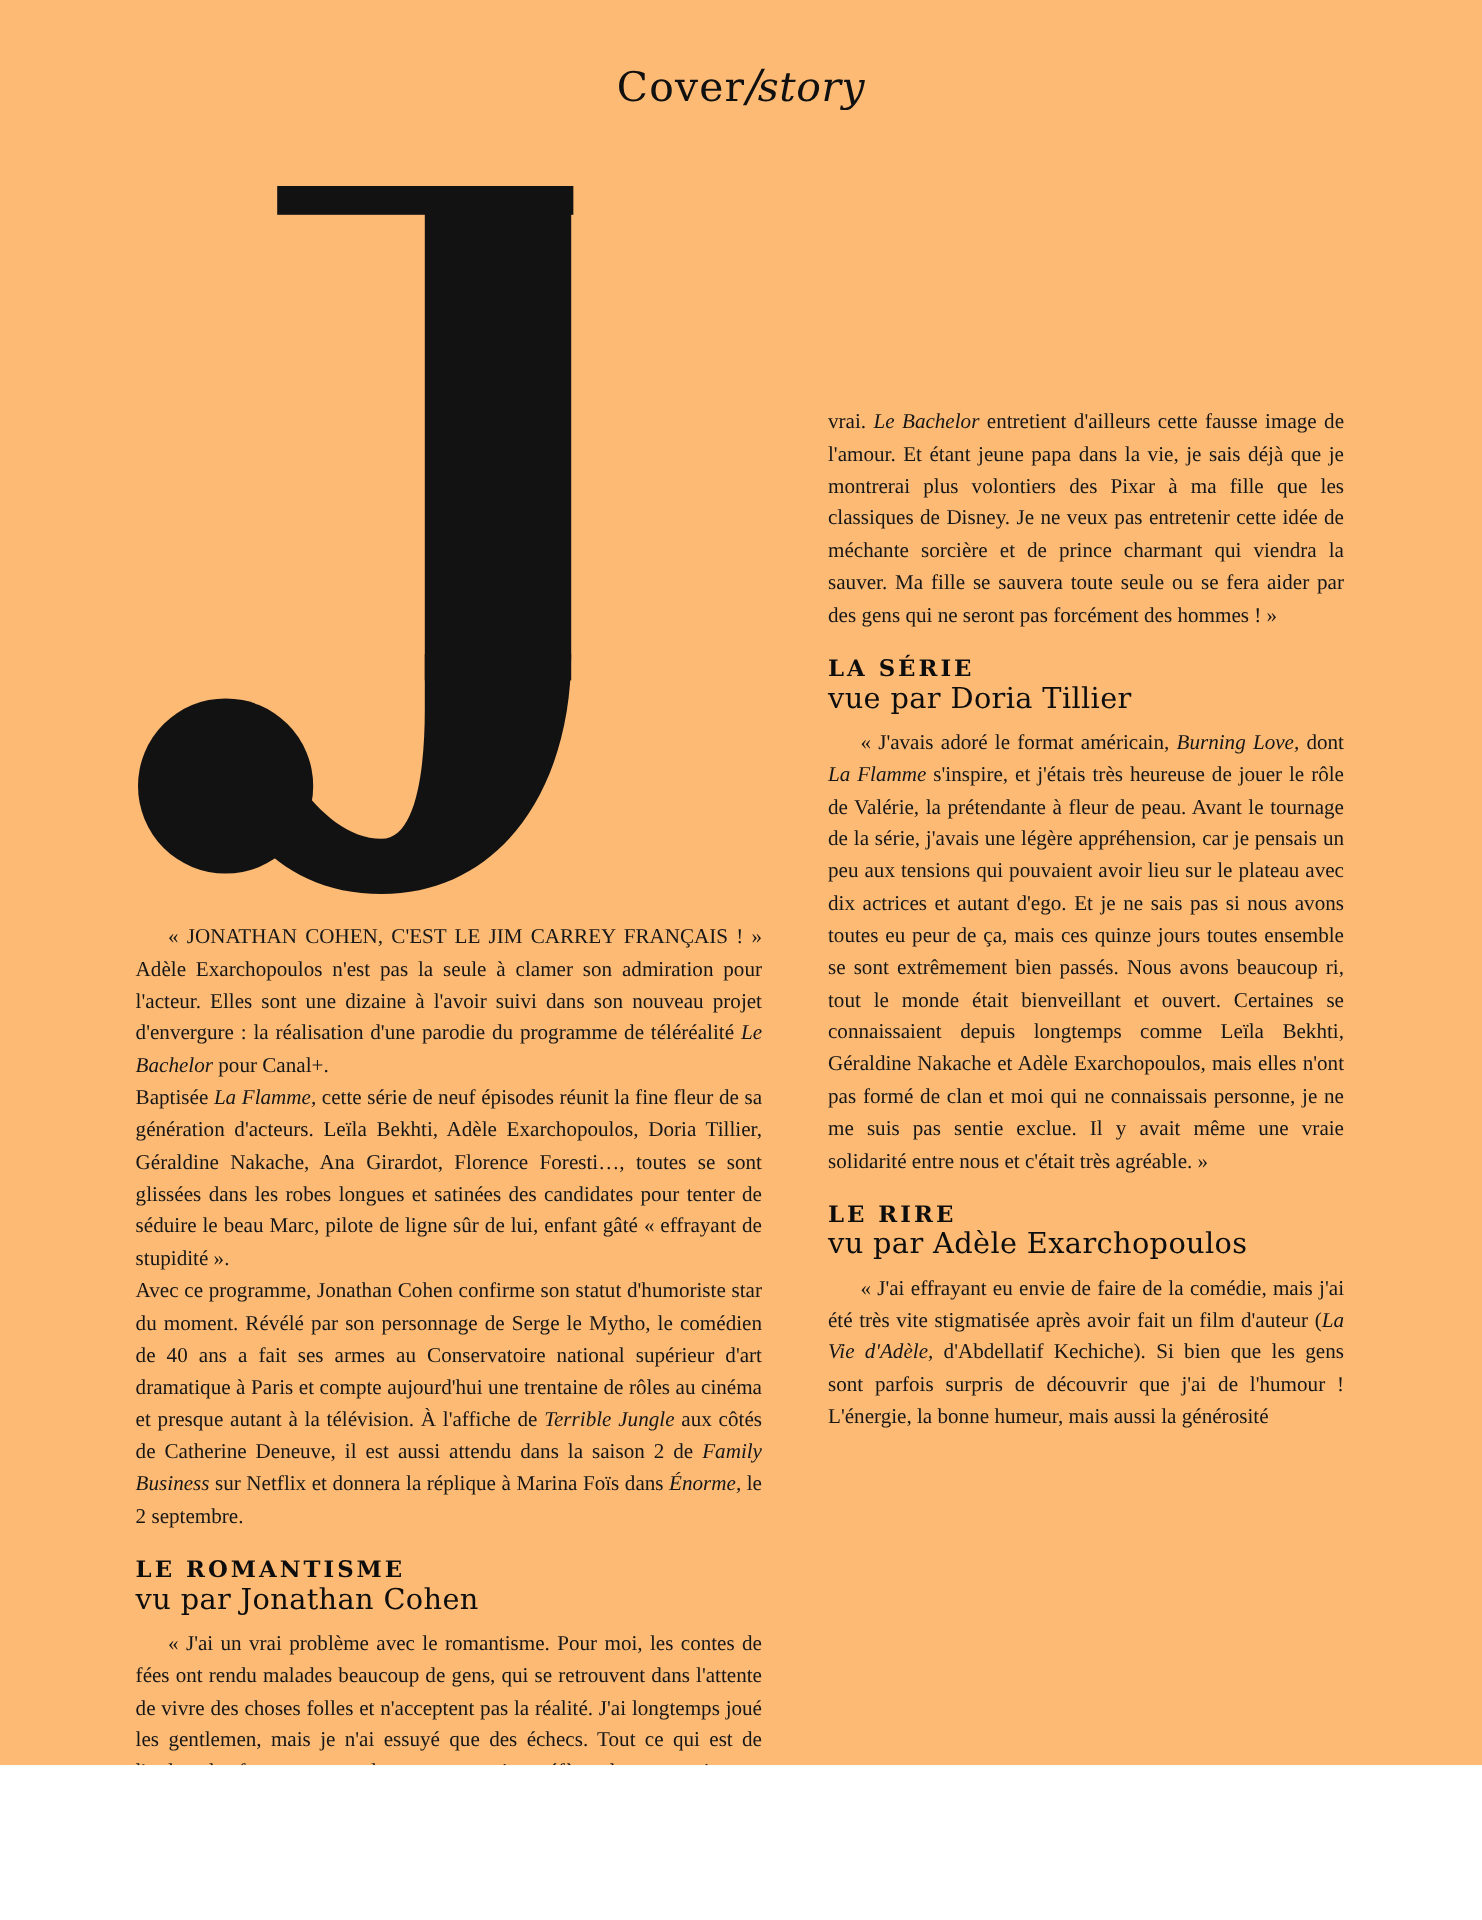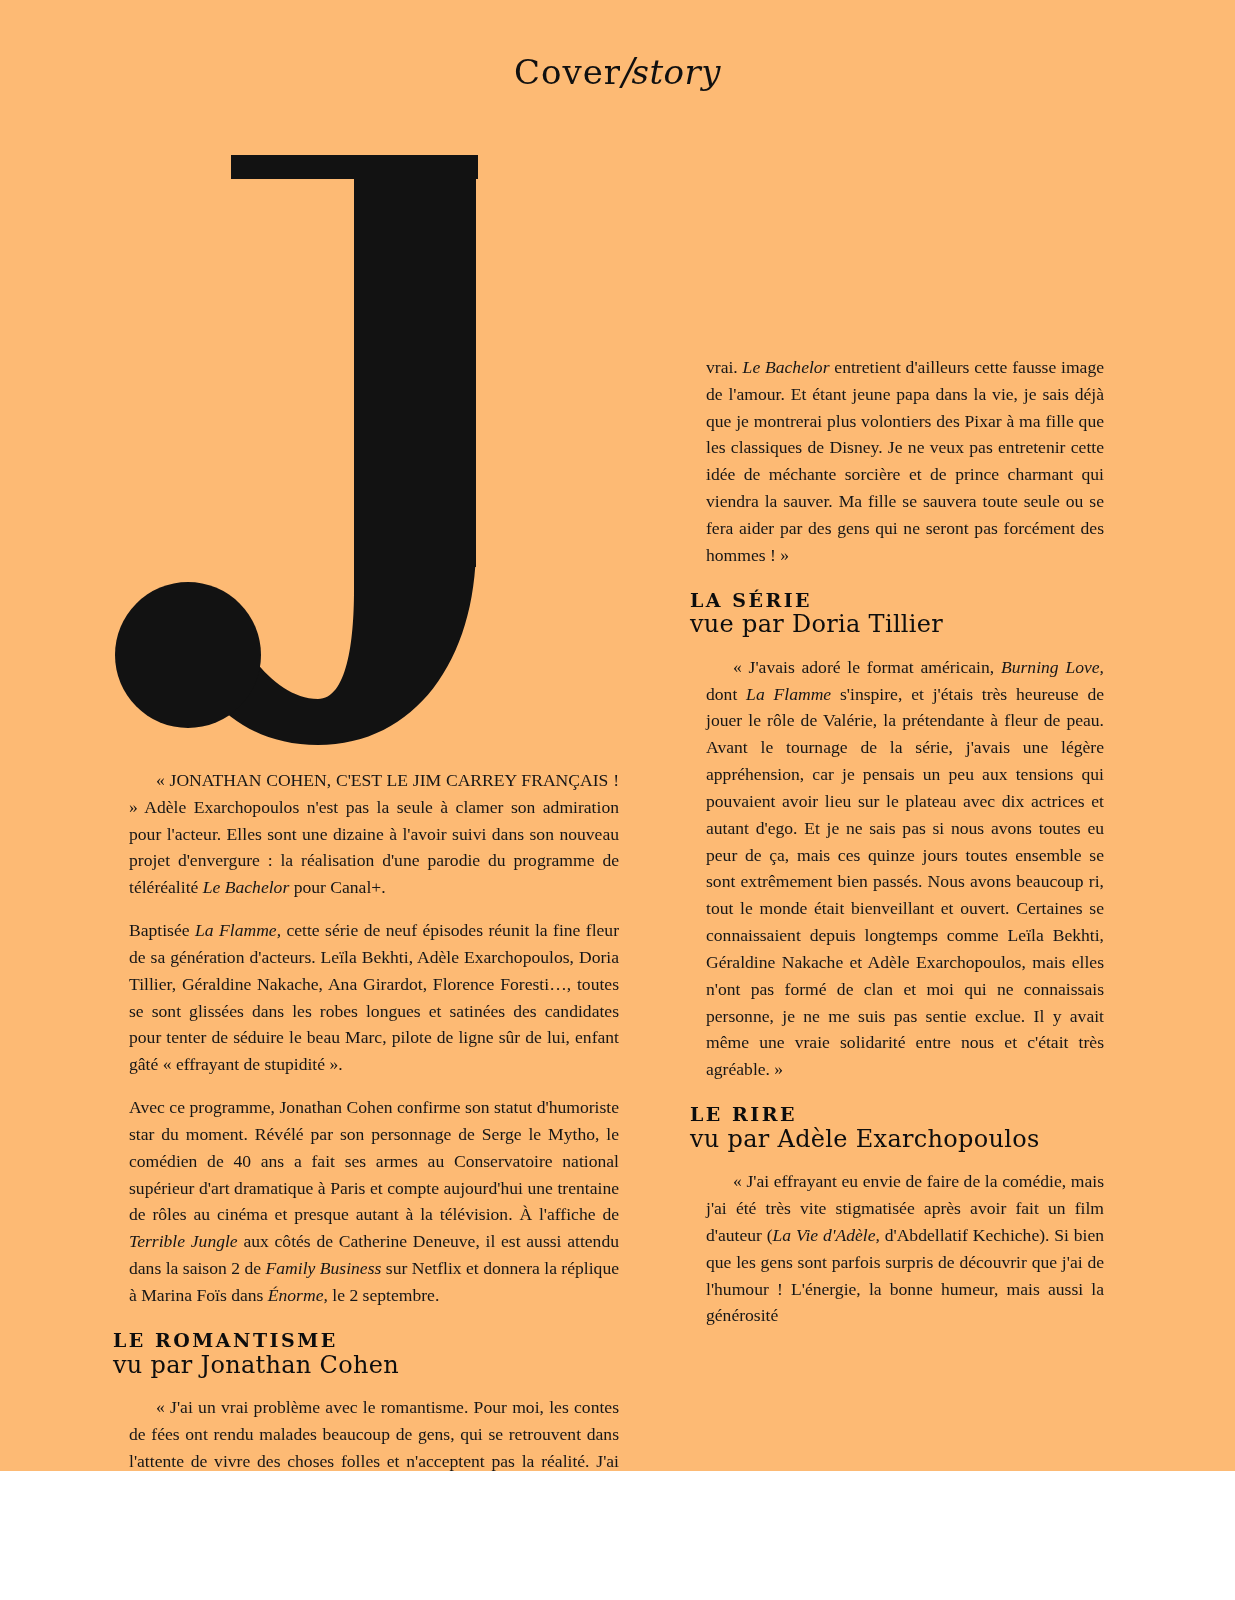--- a/index.html
+++ b/index.html
@@ -27,21 +27,21 @@
   .col { position:absolute; }
   .col-left  { left:113px; top:155px; width:522px; }
   .col-right { left:690px; top:338px; width:430px; }
 
   .dropcap { width:365px; height:592px; margin:0 0 20px 0; }
   .dropcap svg { display:block; }
   .sr { position:absolute; width:1px; height:1px; overflow:hidden; clip-path:inset(50%); }
 
   .body-para {
     font-size:17.6px; line-height:1.525;
-    text-align:justify; margin:16px;
+    text-align:justify; margin:0;
     color:#161616;
   }
   .body-para.indent { text-indent:27px; }
   .it { font-style:italic; }
 
   .section-heading { margin:20px 0 10px 0; color:#0d0d0d; }
   .sec-title {
     font-family:"DejaVu Serif", serif; font-weight:700;
     font-size:19px; line-height:1.2; letter-spacing:2.5px;
   }

